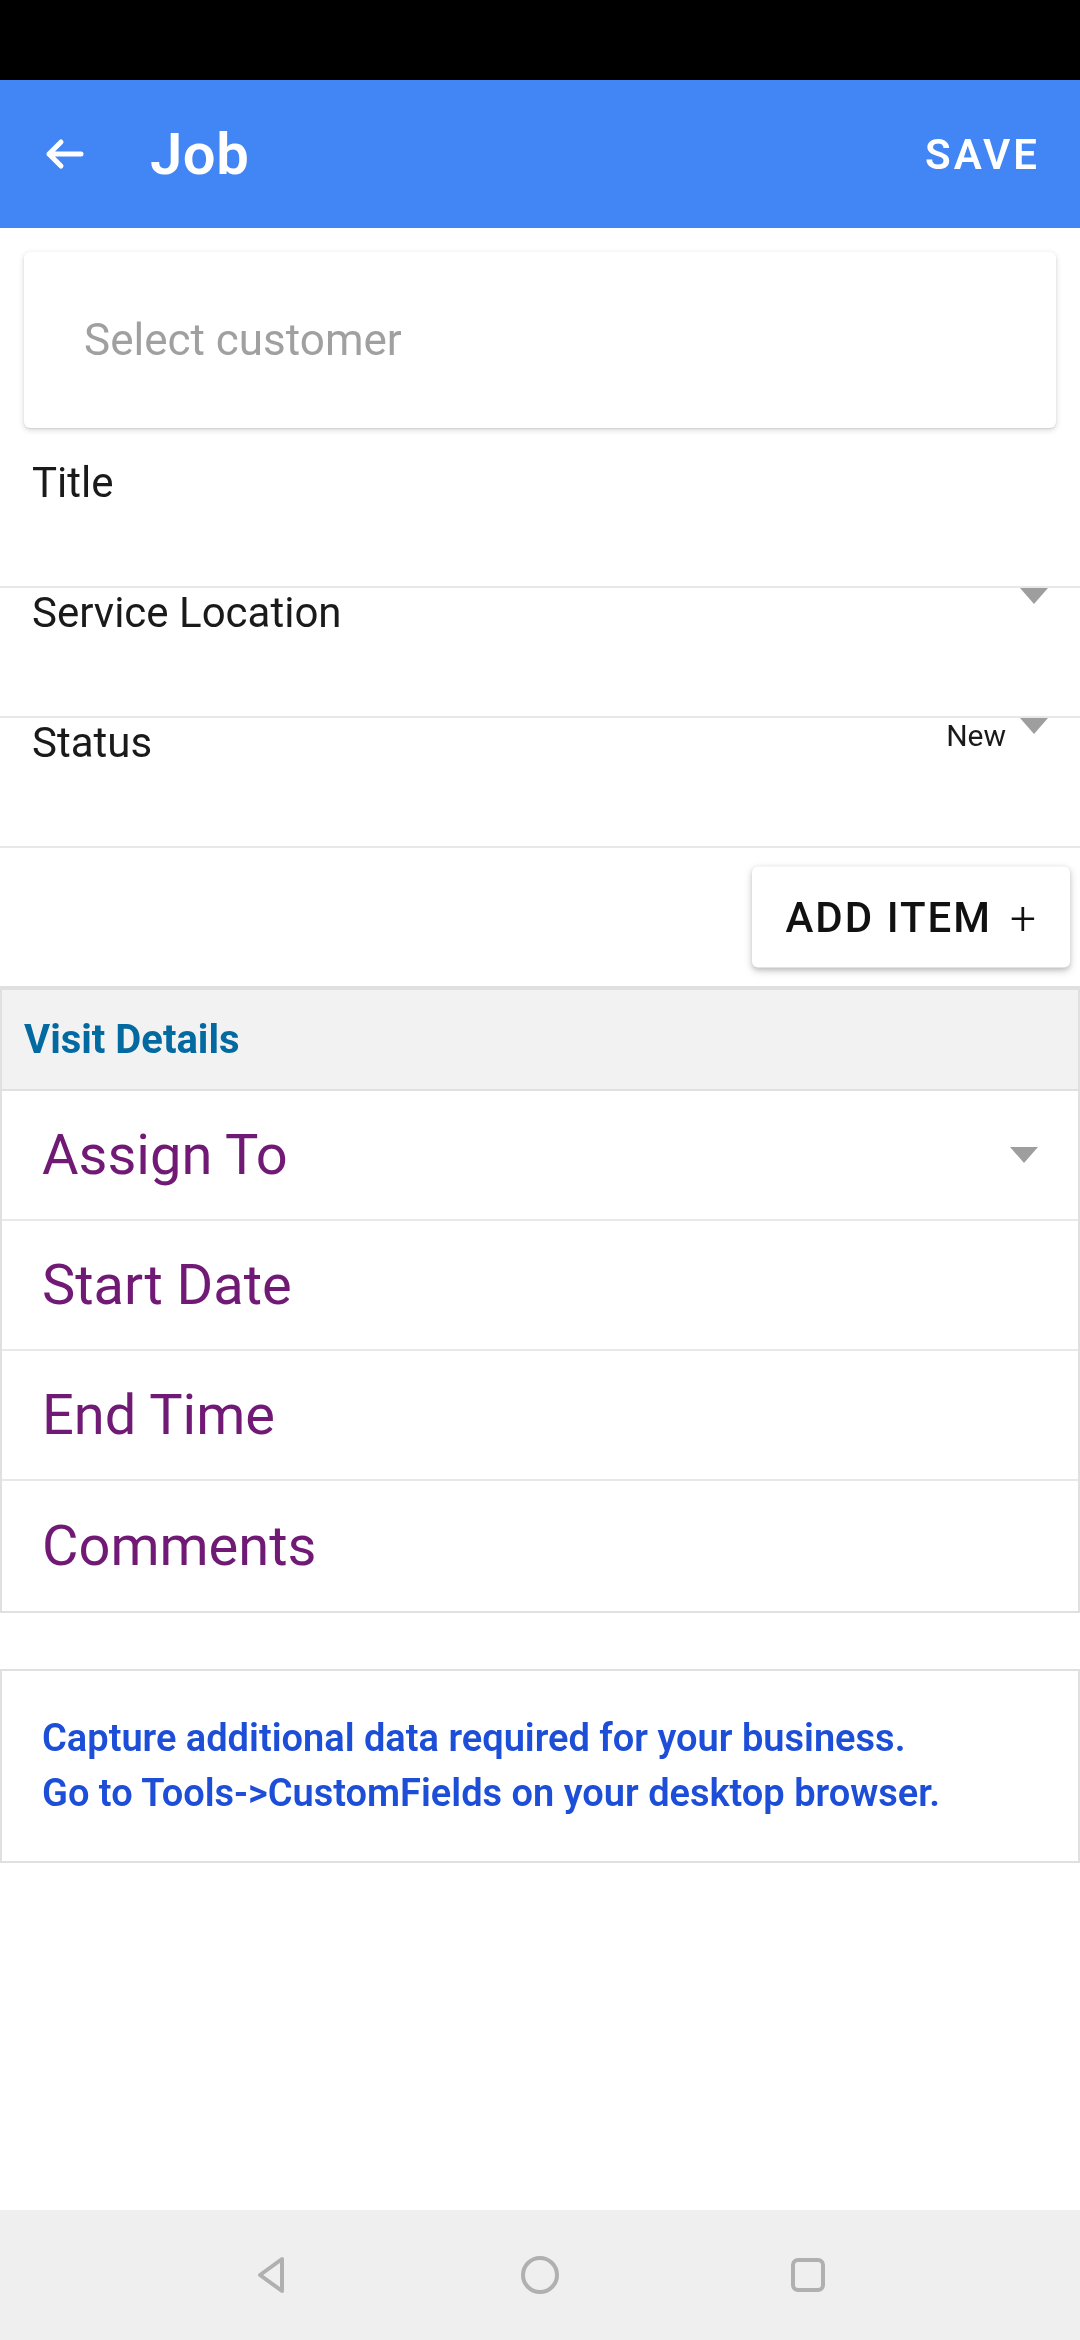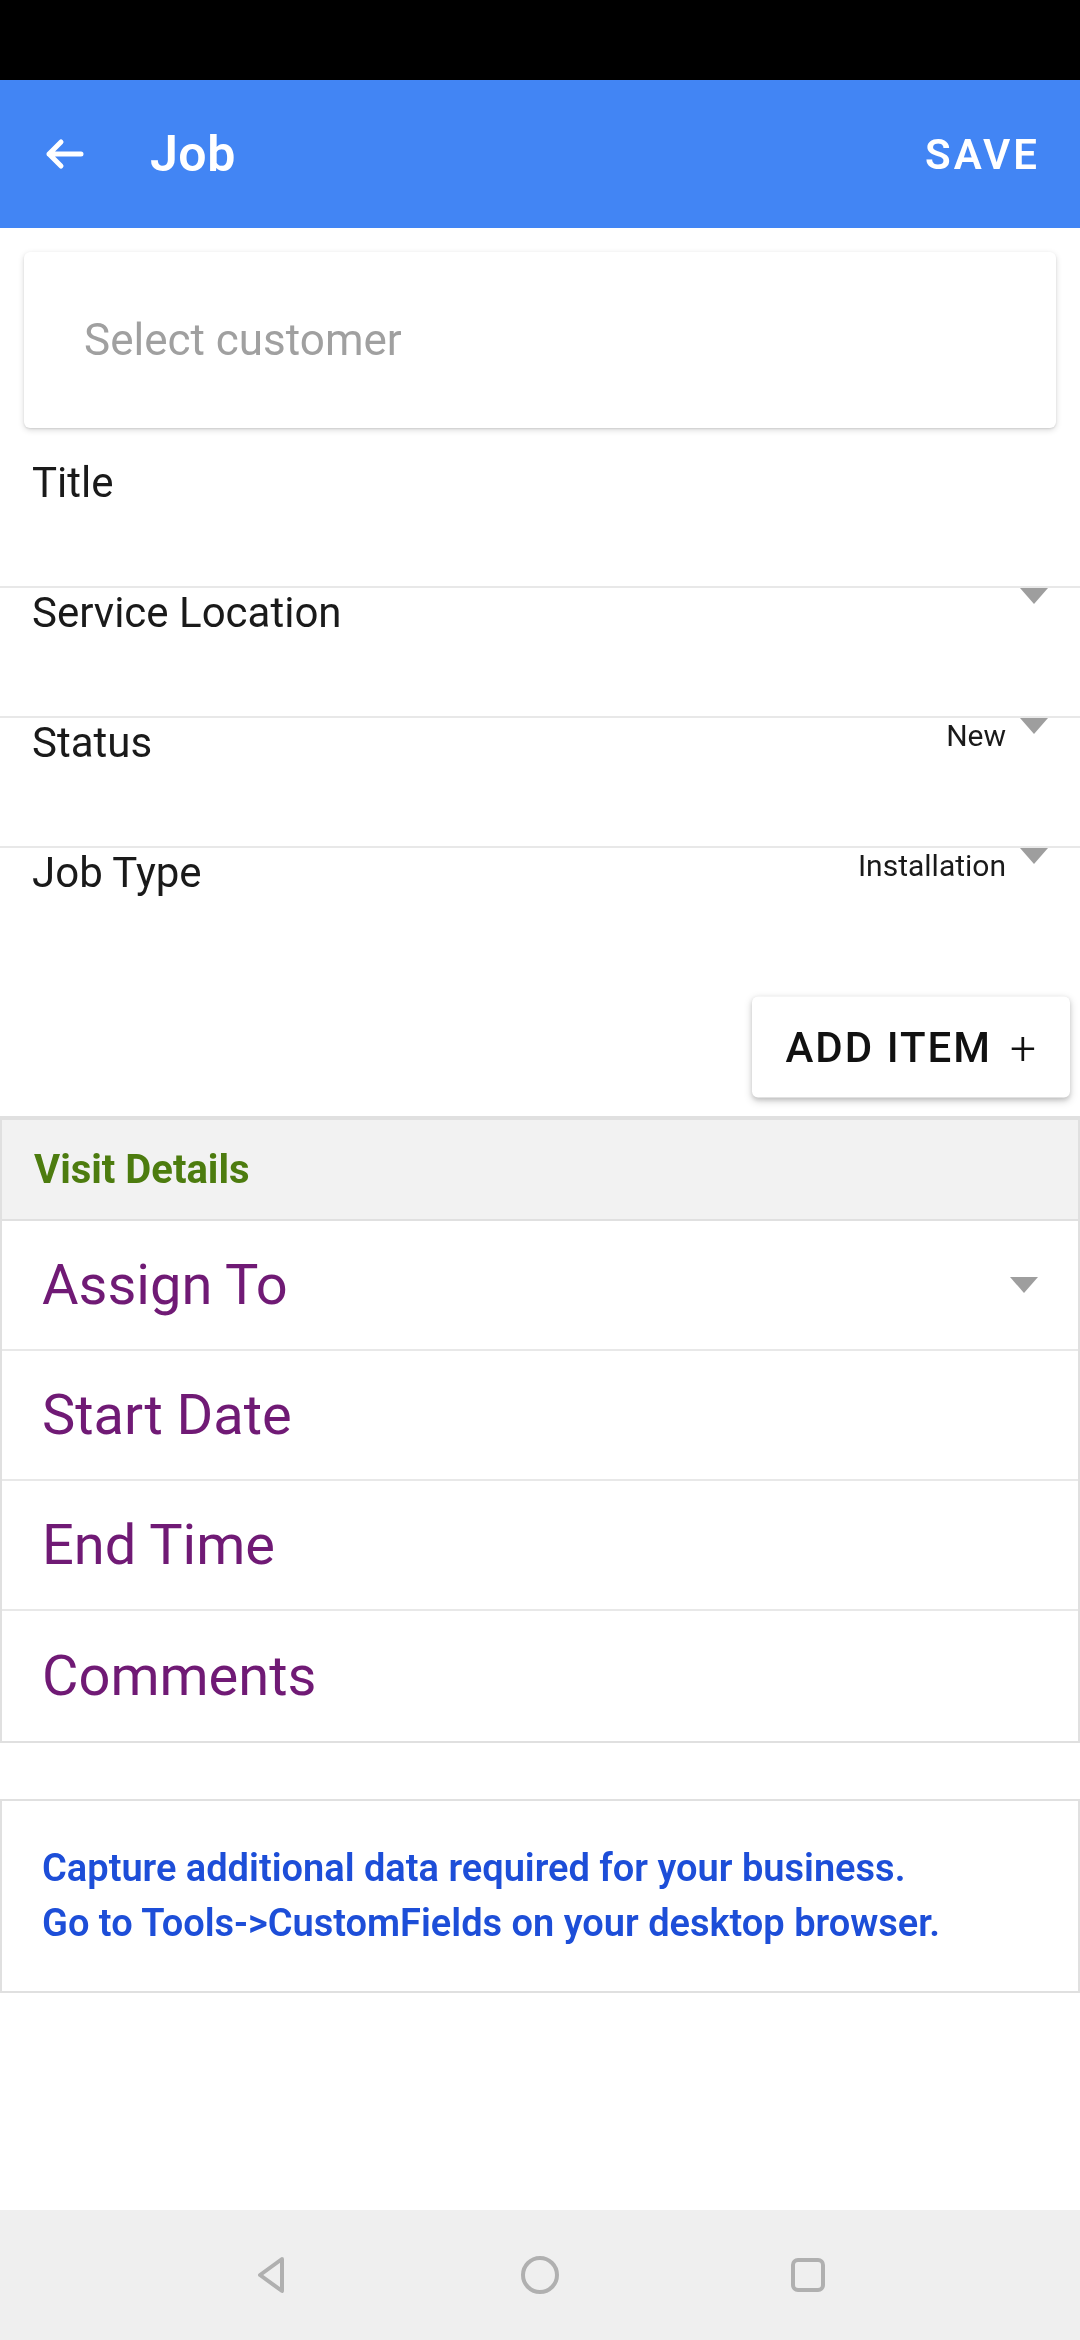--- a/index.html
+++ b/index.html
@@ -1,20 +1,20 @@
 <!DOCTYPE html>
 <html><head>
 <meta charset="utf-8">
 <style>
   * { box-sizing: border-box; margin: 0; padding: 0; }
   html, body { width: 1080px; height: 2340px; font-family: -apple-system, Roboto, "Helvetica Neue", Arial, sans-serif; background: #ffffff; overflow: hidden; }
   .status-bar { width: 100%; height: 80px; background: #000000; }
   .app-bar { width: 100%; height: 148px; background: #4285f4; display: flex; align-items: center; padding: 0 40px; color: #ffffff; }
   .app-bar .back { width: 50px; height: 50px; display: flex; align-items: center; justify-content: center; }
-  .app-bar .title { font-size: 50px; font-weight: 600; margin-left: 60px; flex: 1; letter-spacing: 0.5px; }
+  .app-bar .title { font-size: 58px; font-weight: 600; margin-left: 60px; flex: 1; letter-spacing: 0.5px; }
   .app-bar .save { font-size: 42px; font-weight: 600; letter-spacing: 3px; }
   .content { width: 100%; background: #ffffff; }
   .customer-card {
     margin: 24px;
     height: 176px;
     border-radius: 6px;
     background: #ffffff;
     box-shadow: 0 2px 6px rgba(0,0,0,0.15), 0 1px 2px rgba(0,0,0,0.1);
     display: flex; align-items: center;
     padding: 0 60px;
@@ -55,22 +55,22 @@
     margin-top: 0;
     border: 2px solid #e0e0e0;
     border-left: 2px solid #e0e0e0;
     border-right: 2px solid #e0e0e0;
   }
   .section-gap { height: 56px; background: #ffffff; }
   .section-header {
     background: #f2f2f2;
     font-size: 40px;
     font-weight: 700;
-    color: #4d7c0f;
-    padding: 26px 32px;
+    color: #0369a1;
+    padding: 26px 22px;
     border-bottom: 2px solid #e0e0e0;
   }
   .section .v-row {
     height: 130px;
     display: flex; align-items: center;
     padding: 0 40px;
     border-bottom: 2px solid #e8e8e8;
     font-size: 56px;
     color: #701a75;
     background: #ffffff;
@@ -126,25 +126,20 @@
     <span class="label">Service Location</span>
     <span class="caret-down"></span>
   </div>
 
   <div class="field-row">
     <span class="label">Status</span>
     <span class="value">New</span>
     <span class="caret-down"></span>
   </div>
 
-  <div class="field-row" style="border-bottom:none;">
-    <span class="label">Job Type</span>
-    <span class="value">Installation</span>
-    <span class="caret-down"></span>
-  </div>
 
   <div class="gap-row">
     <div class="add-item-btn">
       <span class="txt">ADD ITEM</span>
       <span class="plus-icon">+</span>
     </div>
   </div>
 
   <div class="section">
     <div class="section-header">Visit Details</div>

